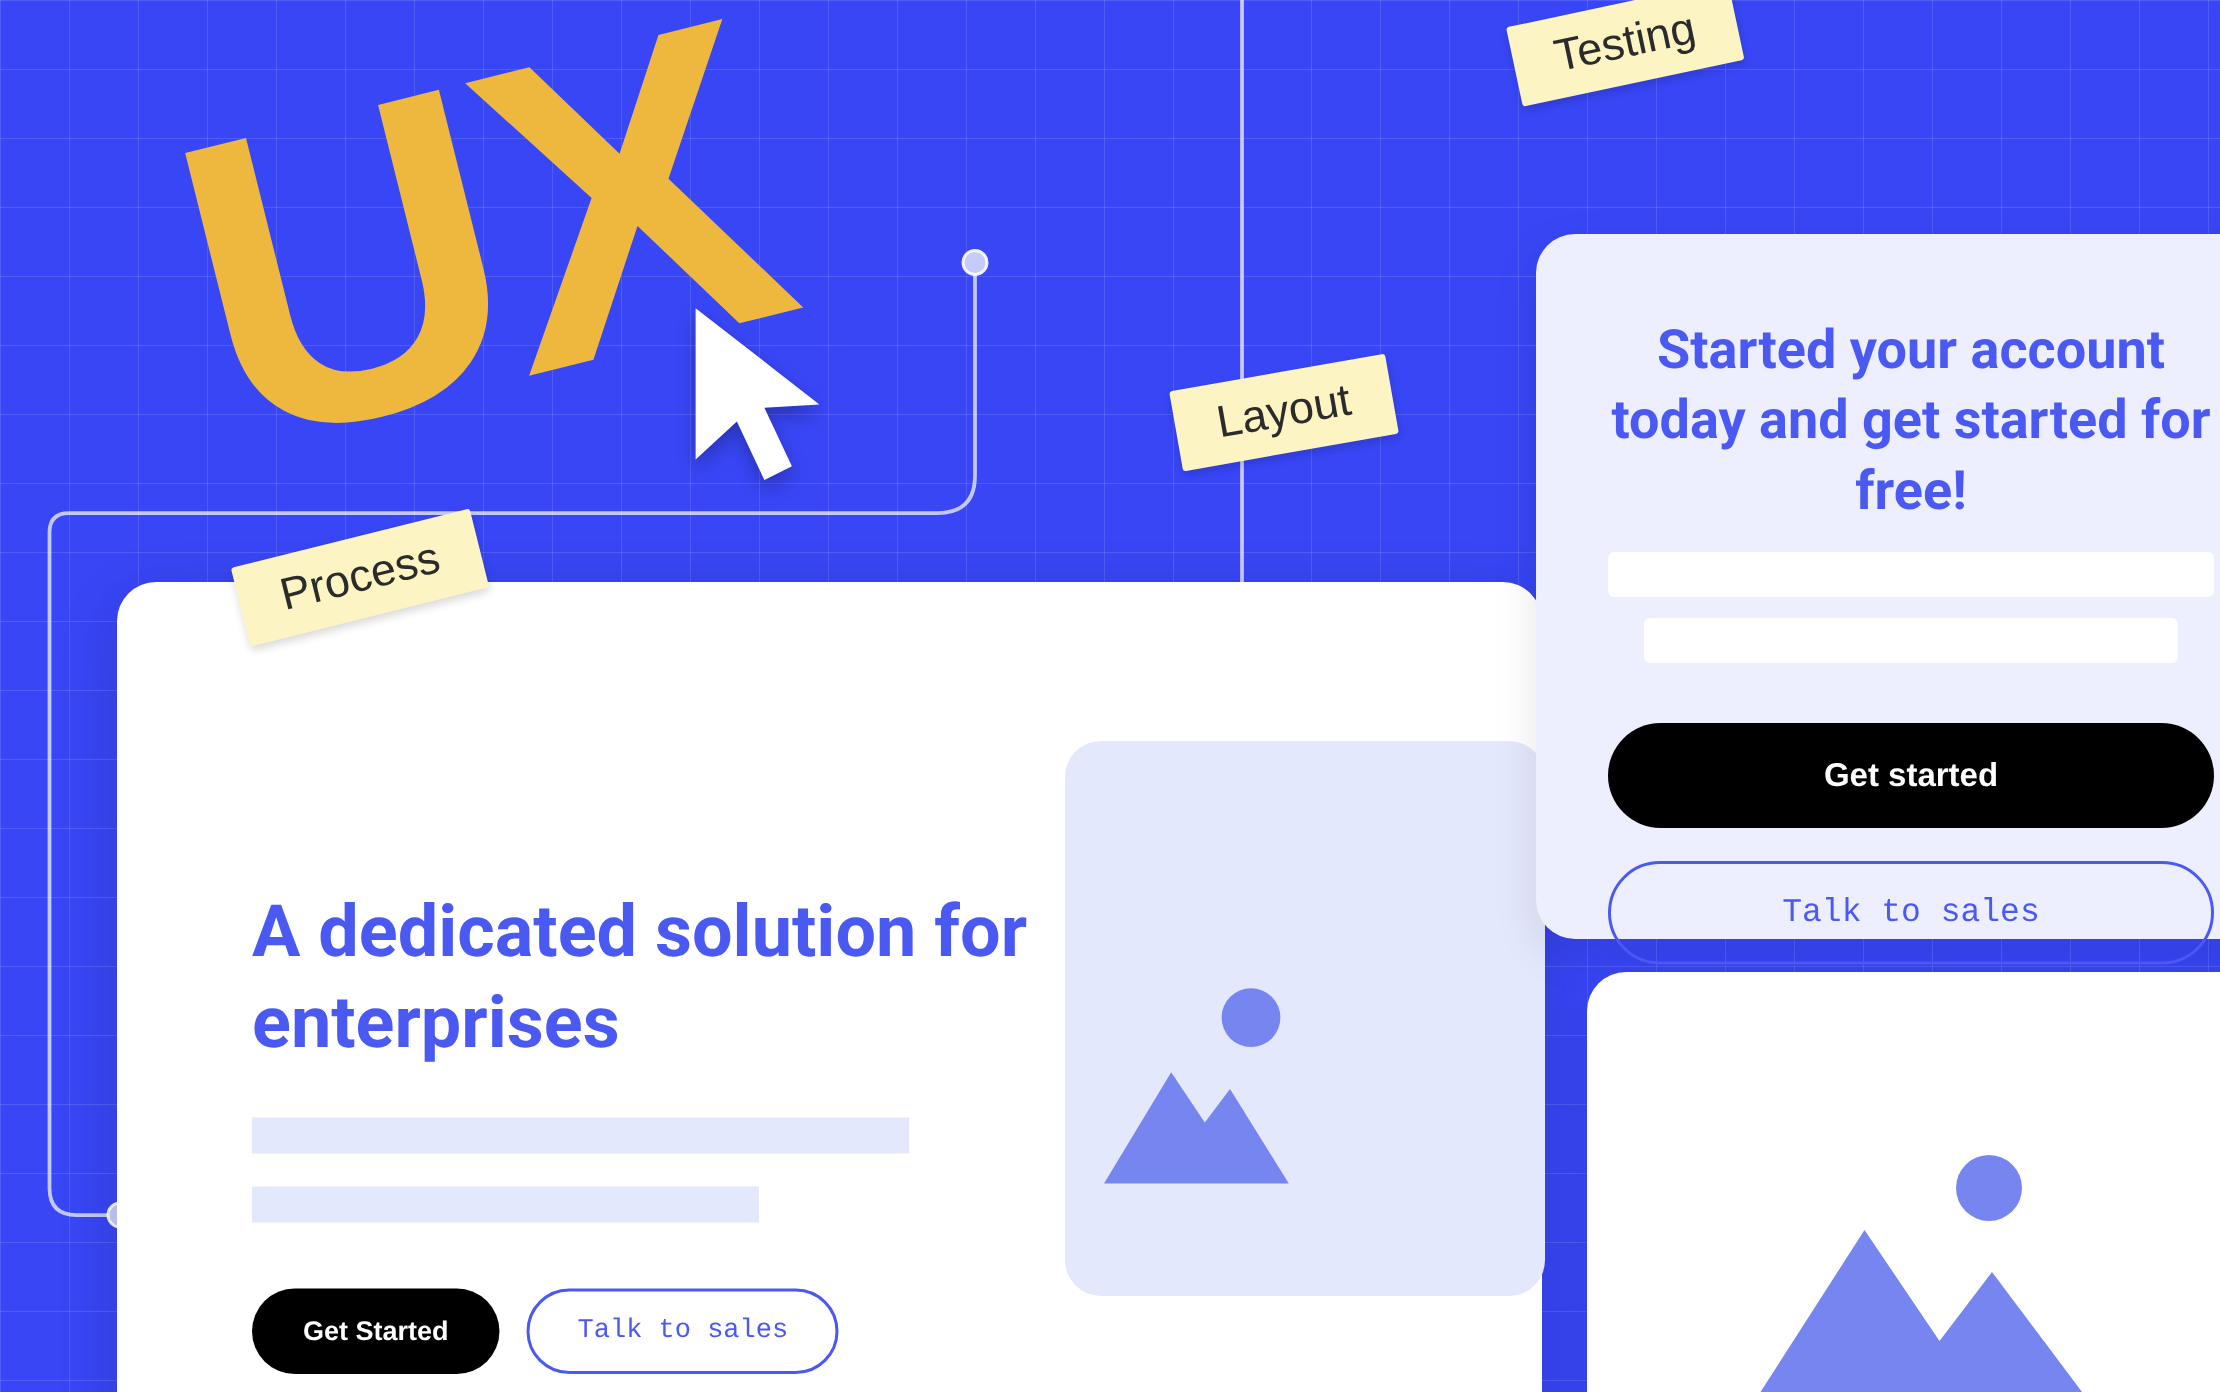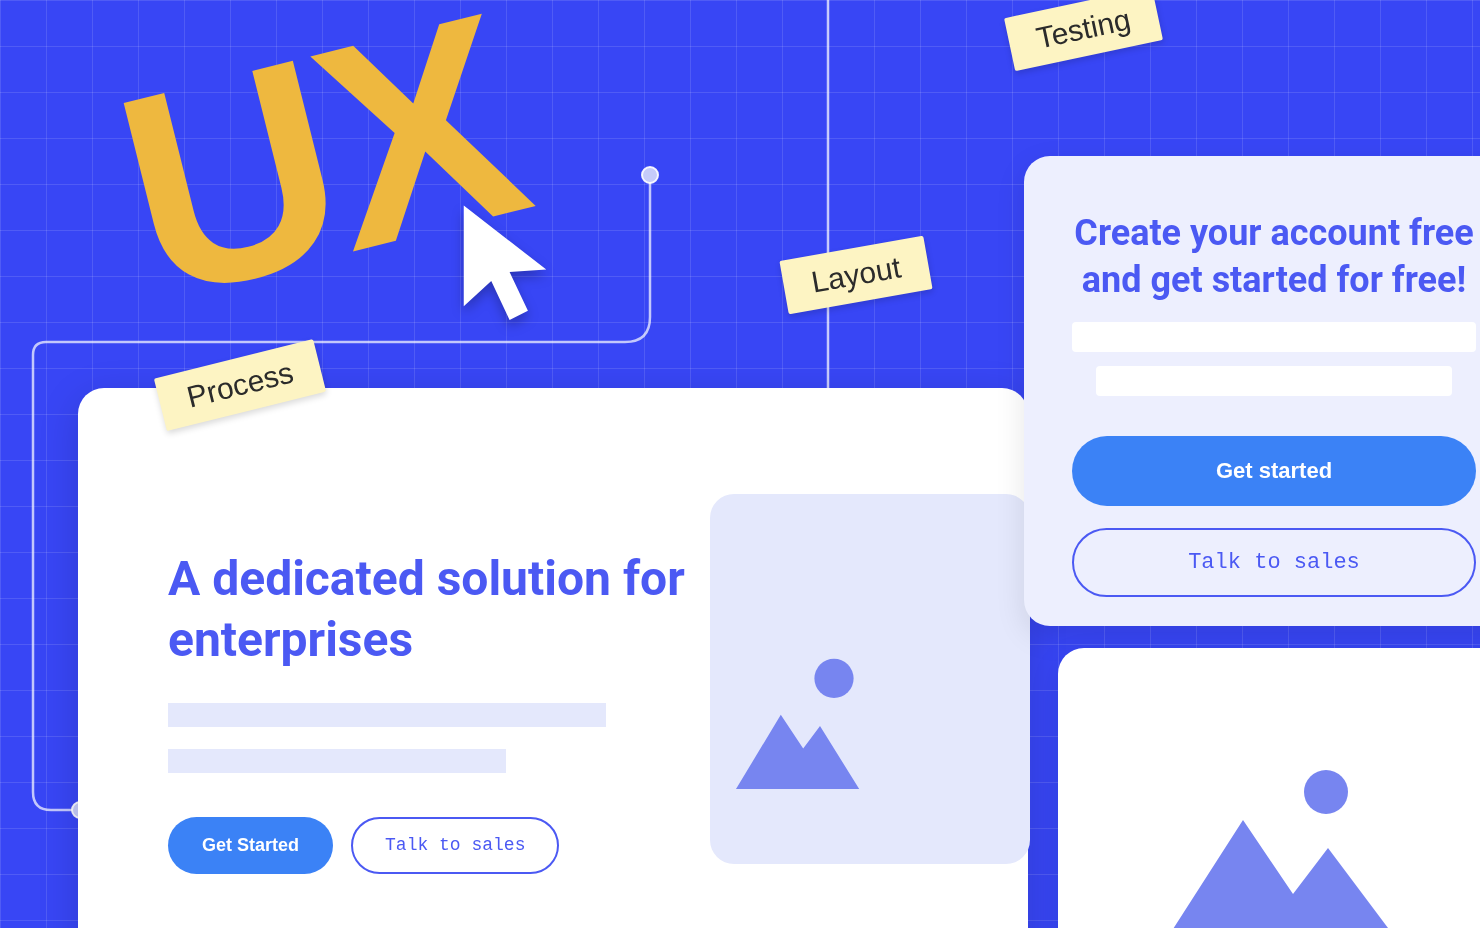--- a/index.html
+++ b/index.html
@@ -77,33 +77,33 @@
       background: #fff;
       border-radius: 26px;
       box-shadow: 0 10px 40px rgba(0,0,0,0.15);
       padding: 90px;
     }
     .card-left .heading {
       font-size: 48px;
       font-weight: 700;
       color: #4B59F3;
       line-height: 1.28;
-      margin-top: 70px;
+      margin-top: 112px;
     }
     .skeleton {
       background: #E4E8FC;
       border-radius: 0;
       height: 24px;
       margin-top: 22px;
     }
     .sk1 { width: 438px; margin-top: 32px; }
     .sk2 { width: 338px; }
     .btn-row { display: flex; gap: 18px; margin-top: 44px; }
     .btn-primary {
-      background: #3b82f6;
+      background: #000000;
       color: #fff;
       border: none;
       padding: 18px 34px;
       border-radius: 40px;
       font-size: 18px;
       font-weight: 600;
       cursor: pointer;
     }
     .btn-secondary {
       background: #fff;
@@ -203,21 +203,21 @@
 </div>
 
 <div class="img-placeholder">
   <svg class="mtn" width="140" height="140" viewBox="0 0 100 100">
     <circle class="sun-fill" cx="80" cy="16" r="14"></circle>
     <path class="mountain-fill" d="M 10 95 L 42 42 L 58 66 L 70 50 L 98 95 Z"></path>
   </svg>
 </div>
 
 <div class="card-right-top">
-  <div class="heading">Create your account free and get started for free!</div>
+  <div class="heading">Started your account today and get started for free!</div>
   <div class="input-sk"></div>
   <div class="input-sk input-sk2"></div>
   <button class="btn-primary">Get started</button>
   <button class="btn-secondary">Talk to sales</button>
 </div>
 
 <div class="card-right-bottom">
   <svg width="100%" height="100%" viewBox="0 0 450 320">
     <circle class="sun-fill" cx="268" cy="144" r="22"></circle>
     <path class="mountain-fill" d="M 90 320 L 185 172 L 235 246 L 270 200 L 360 320 Z"></path>

